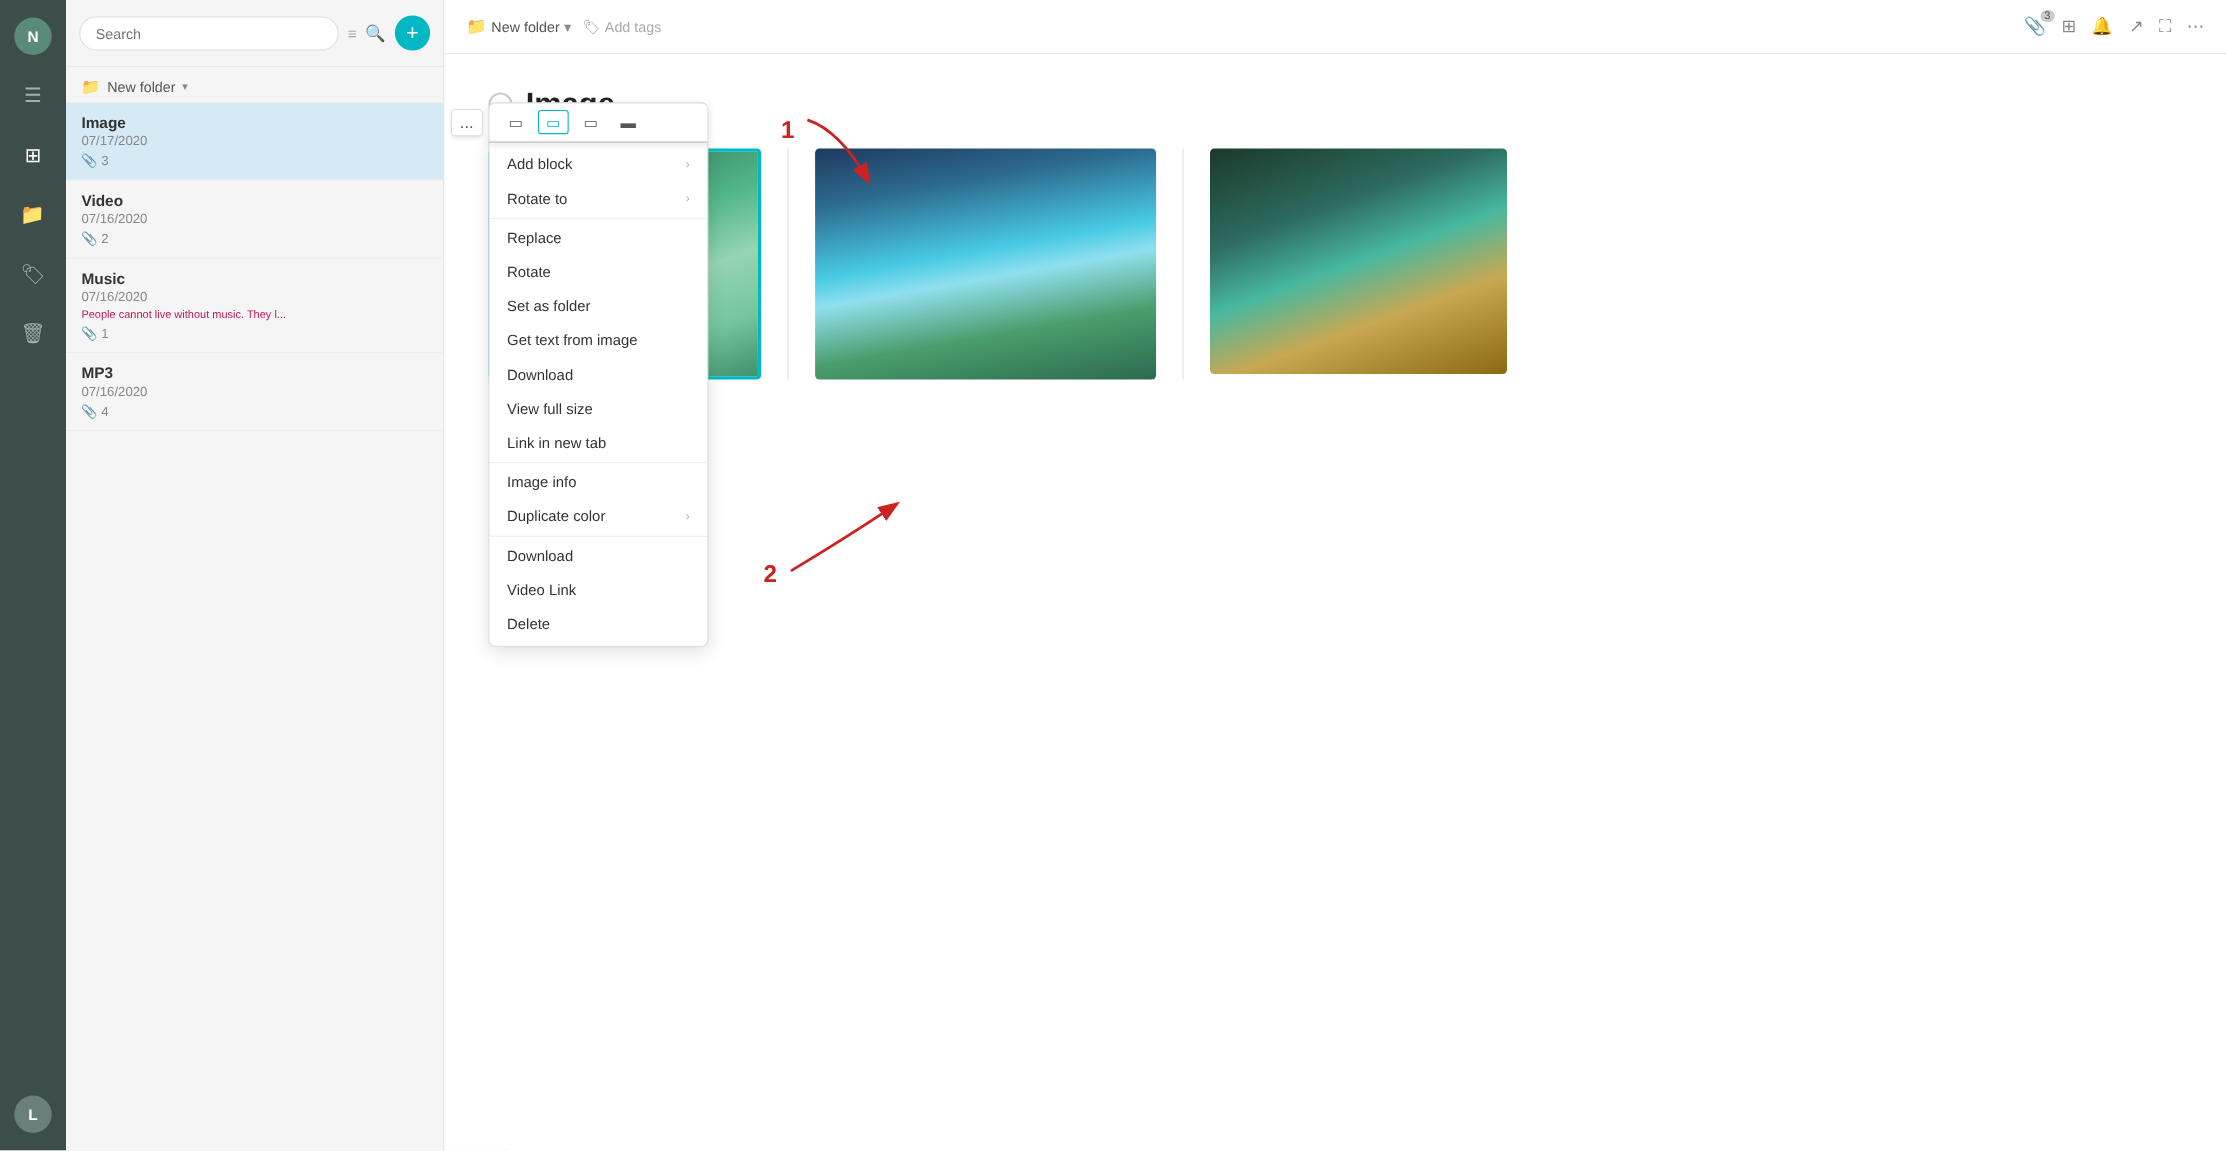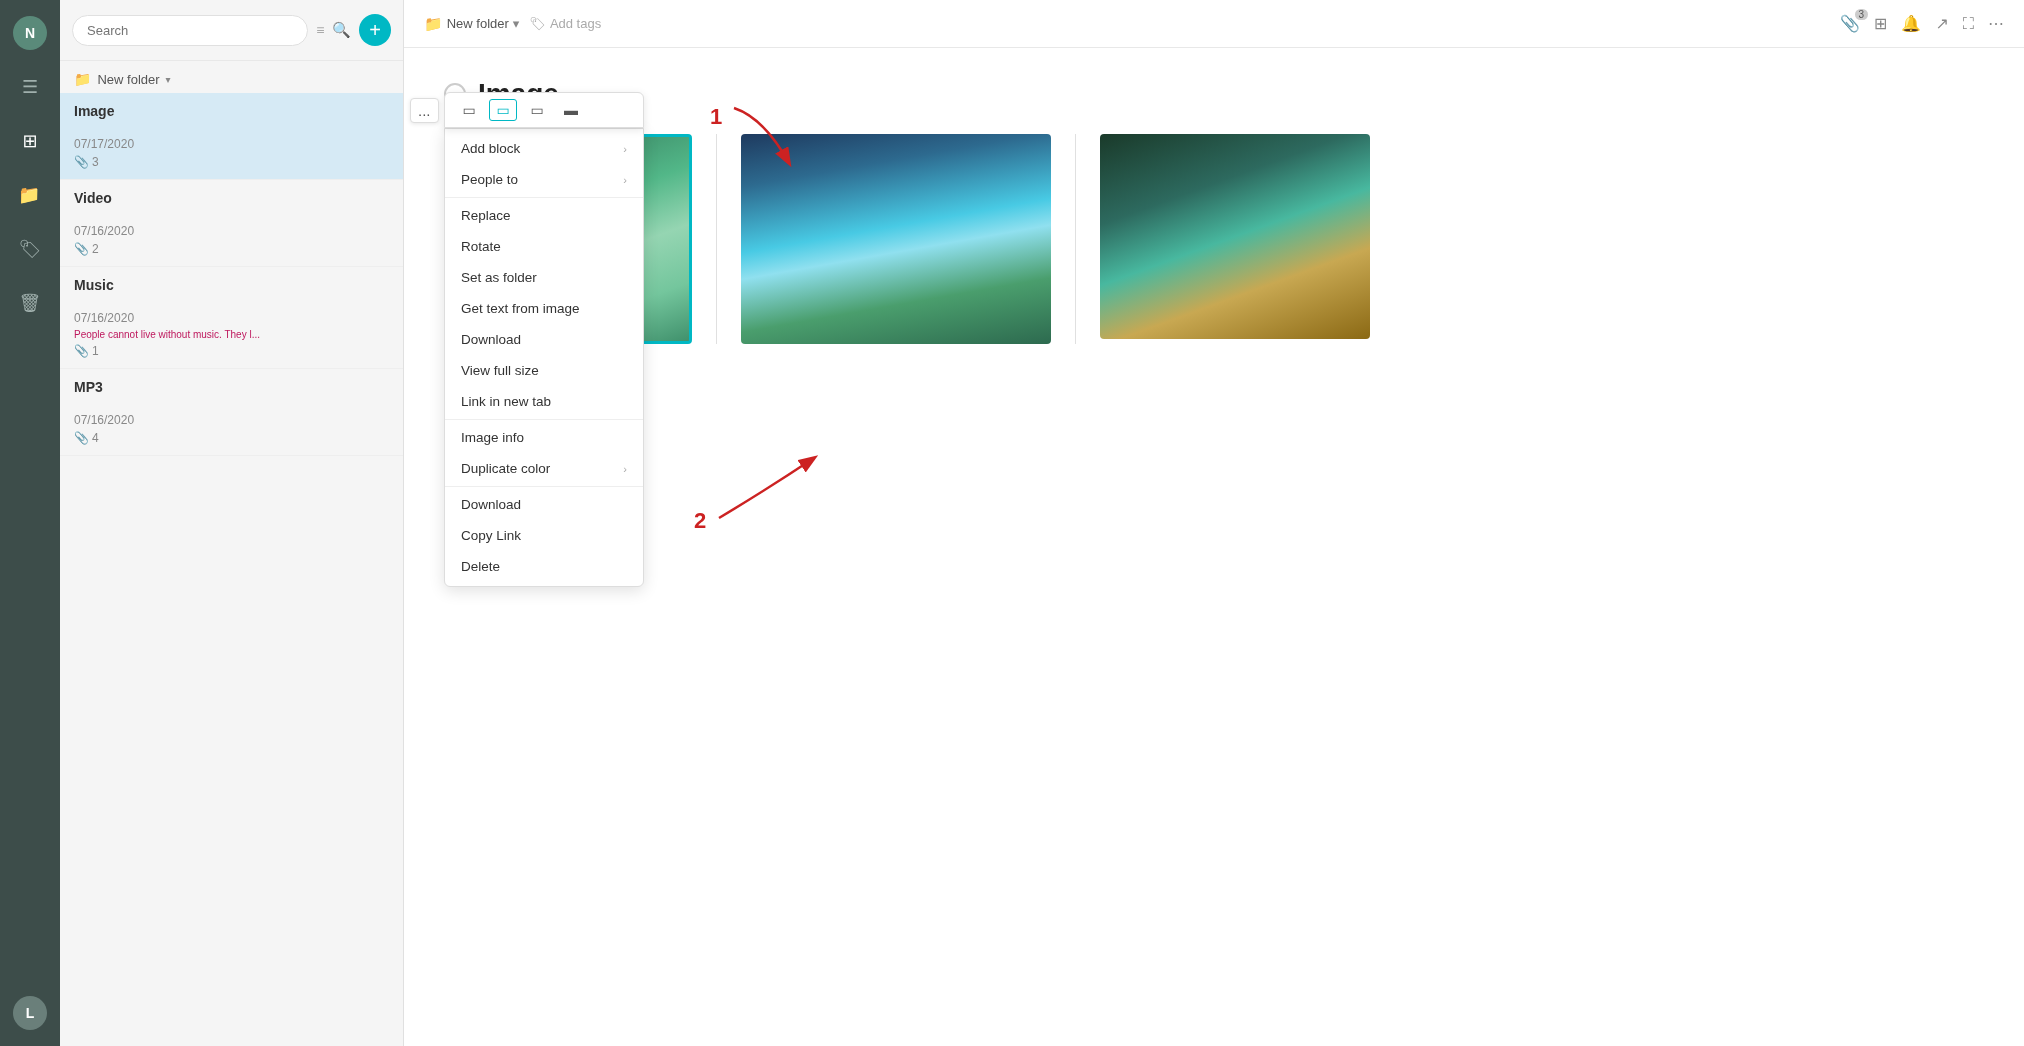--- a/index.html
+++ b/index.html
@@ -61,21 +61,21 @@
     }
     .folder-header-label { font-weight: 500; }
     .folder-header-arrow { font-size: 10px; color: #888; }
 
     .file-list { flex: 1; overflow-y: auto; }
     .file-item {
       padding: 10px 14px; cursor: pointer; border-bottom: 1px solid #eee;
     }
     .file-item.active { background: #d6eaf5; }
     .file-name { font-size: 14px; font-weight: 600; color: #333; }
-    .file-date { font-size: 12px; color: #888; margin-top: 18px; }
+    .file-date { font-size: 12px; color: #888; margin-top: 2px; }
     .file-desc { font-size: 10px; color: #be185d; margin-top: 4px; }
     .file-attach { font-size: 12px; color: #888; margin-top: 4px; display: flex; align-items: center; gap: 3px; }
 
     
     .main-area {
       flex: 1;
       display: flex;
       flex-direction: column;
       background: white;
       position: relative;
@@ -286,21 +286,21 @@
               <div class="img-toolbar-btn">▭</div>
               <div class="img-toolbar-btn">▬</div>
             </div>
           </div>
           <div class="context-menu">
             <div class="ctx-item">
               <span>Add block</span>
               <span class="arrow">›</span>
             </div>
             <div class="ctx-item">
-              <span>People to</span>
+              <span>Rotate to</span>
               <span class="arrow">›</span>
             </div>
             <div class="ctx-divider"></div>
             <div class="ctx-item">
               <span>Replace</span>
             </div>
             <div class="ctx-item">
               <span>Rotate</span>
             </div>
             <div class="ctx-item">
@@ -324,21 +324,21 @@
             </div>
             <div class="ctx-item">
               <span>Duplicate color</span>
               <span class="arrow">›</span>
             </div>
             <div class="ctx-divider"></div>
             <div class="ctx-item">
               <span>Download</span>
             </div>
             <div class="ctx-item">
-              <span>Copy Link</span>
+              <span>Video Link</span>
             </div>
             <div class="ctx-item">
               <span>Delete</span>
             </div>
           </div>
         </div>
       </div>
 
       <div style="width:1px; background:#e0e0e0; align-self:stretch; margin: 0 4px;"></div>
 

